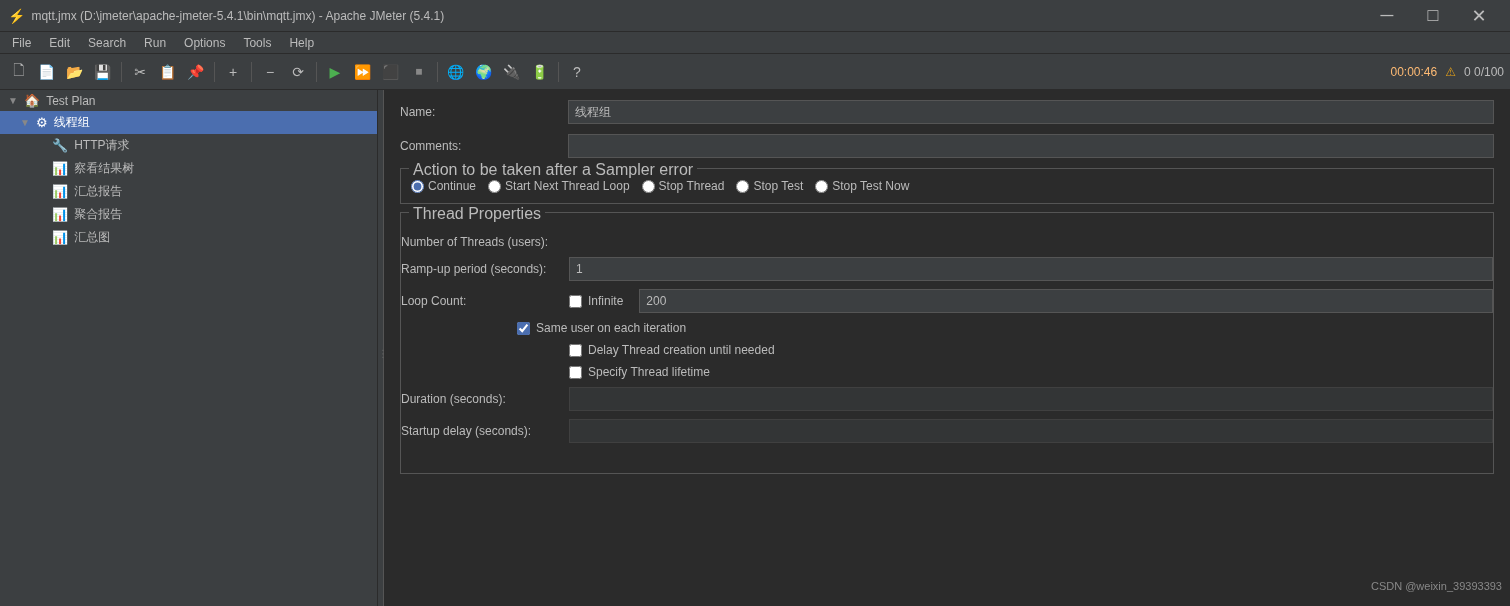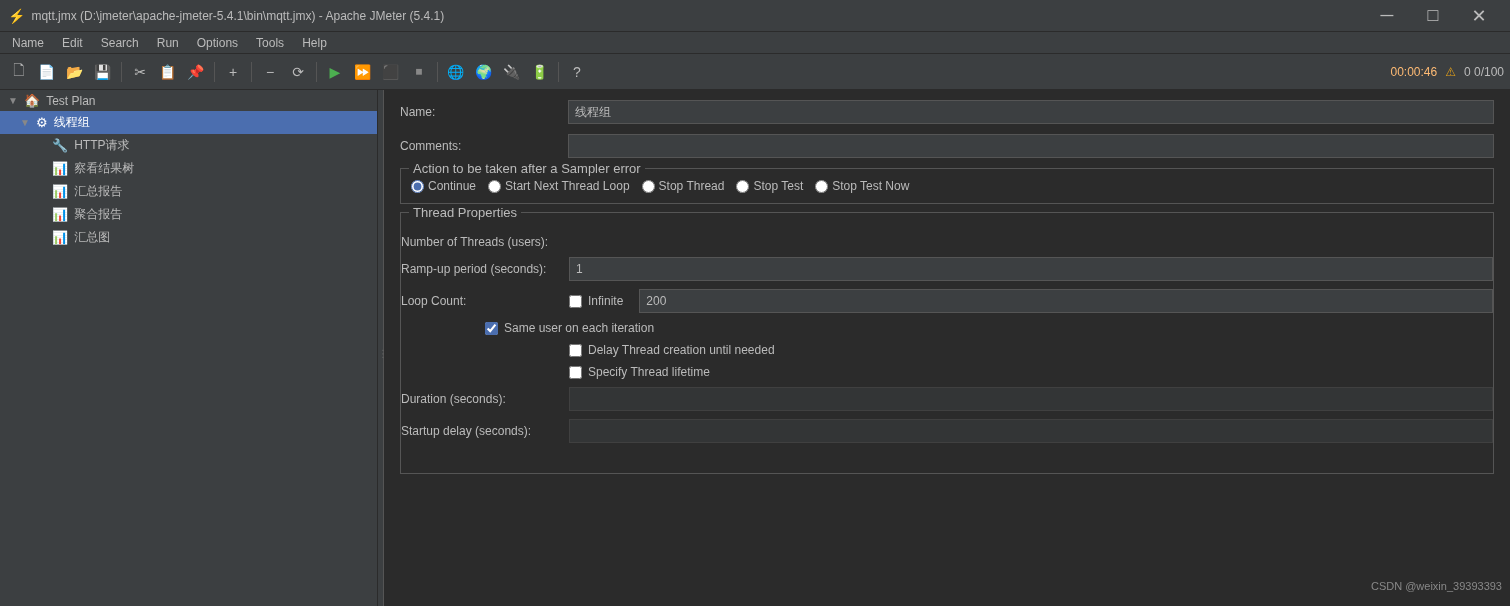--- a/index.html
+++ b/index.html
@@ -124,21 +124,21 @@
 
     
     .section-box {
       border: 1px solid #555;
       margin: 8px 0;
       padding: 6px 10px 10px;
       position: relative;
     }
     .section-legend {
       color: #bbbbbb;
-      font-size: 13px;
+      font-size: 16px;
       padding: 0 4px;
       position: absolute;
       top: -8px;
       left: 8px;
       background: #2b2b2b;
     }
 
     
     .radio-group { display: flex; align-items: center; gap: 12px; flex-wrap: wrap; padding-top: 4px; }
     .radio-label { display: flex; align-items: center; gap: 4px; cursor: pointer; color: #bbbbbb; font-size: 12px; }
@@ -172,21 +172,21 @@
     <span>mqtt.jmx (D:\jmeter\apache-jmeter-5.4.1\bin\mqtt.jmx) - Apache JMeter (5.4.1)</span>
   </div>
   <div class="title-bar-controls">
     <button class="title-bar-btn">─</button>
     <button class="title-bar-btn">□</button>
     <button class="title-bar-btn close">✕</button>
   </div>
 </div>
 
 <div class="menu-bar">
-  <span class="menu-item">Name</span>
+  <span class="menu-item">File</span>
   <span class="menu-item">Edit</span>
   <span class="menu-item">Search</span>
   <span class="menu-item">Run</span>
   <span class="menu-item">Options</span>
   <span class="menu-item">Tools</span>
   <span class="menu-item">Help</span>
 </div>
 
 <div class="toolbar">
 
@@ -341,21 +341,21 @@
         <div class="form-row">
           <label class="form-label">Loop Count:</label>
           <label class="checkbox-label" style="margin-right:8px;">
             <input type="checkbox" style="">
             <span>Infinite</span>
           </label>
           <input class="form-input" type="text" value="200" style="">
         </div>
 
         <div class="form-row" style="margin-left: 0;">
-          <label class="checkbox-label" style="margin-left:84px;justify-content:center;">
+          <label class="checkbox-label" style="margin-left:116px;justify-content:center;">
             <input type="checkbox" checked="" style="">
             <span>Same user on each iteration</span>
           </label>
         </div>
 
         <div class="form-row">
           <label class="checkbox-label" style="margin-left:168px;">
             <input type="checkbox" style="">
             <span>Delay Thread creation until needed</span>
           </label>

